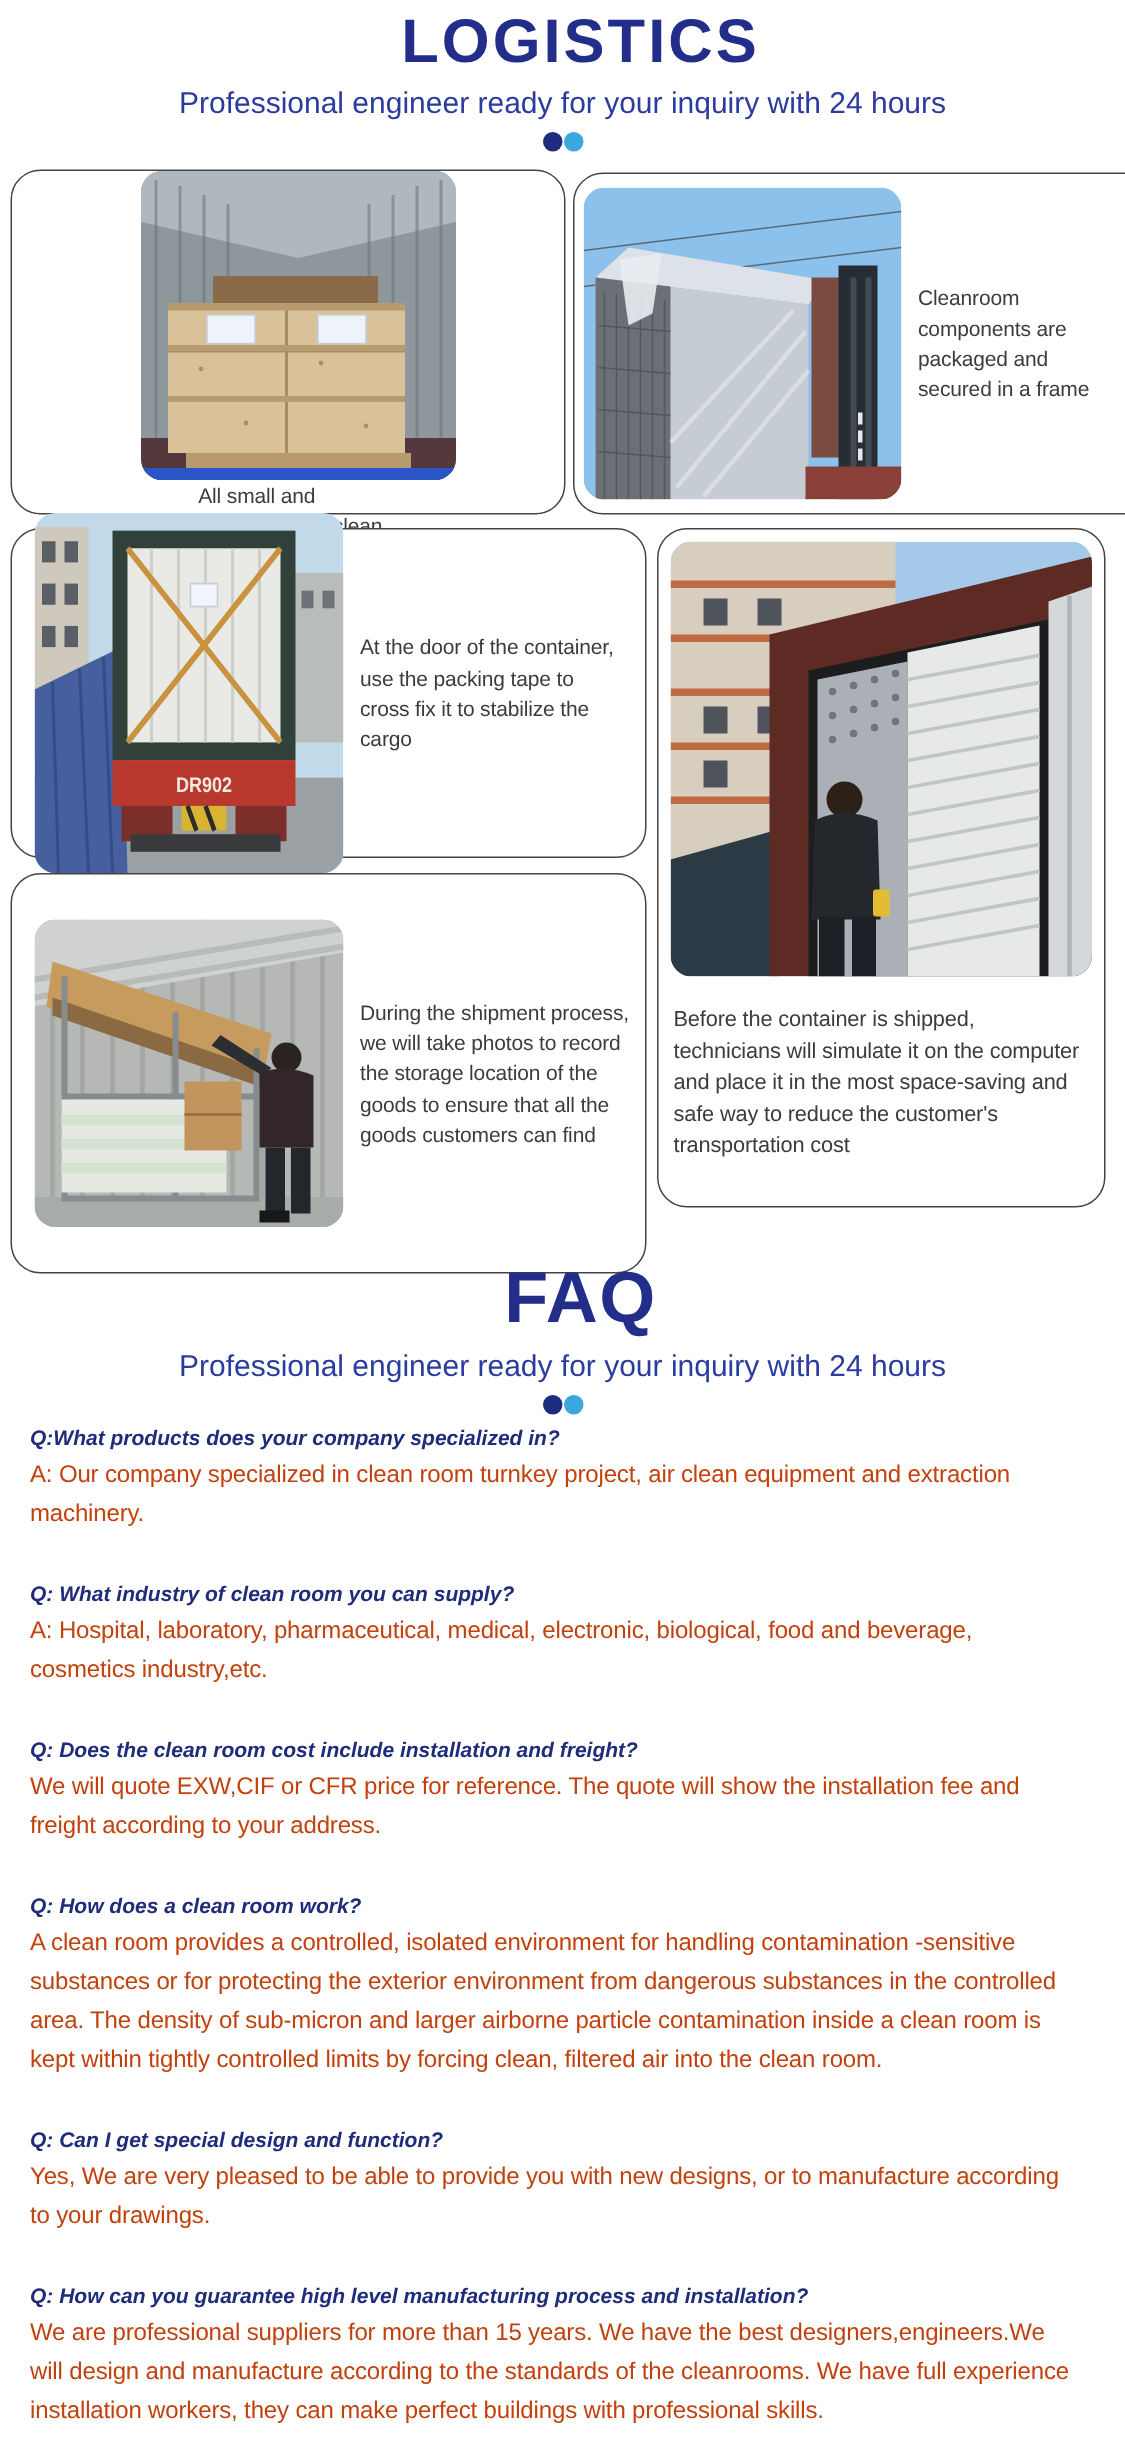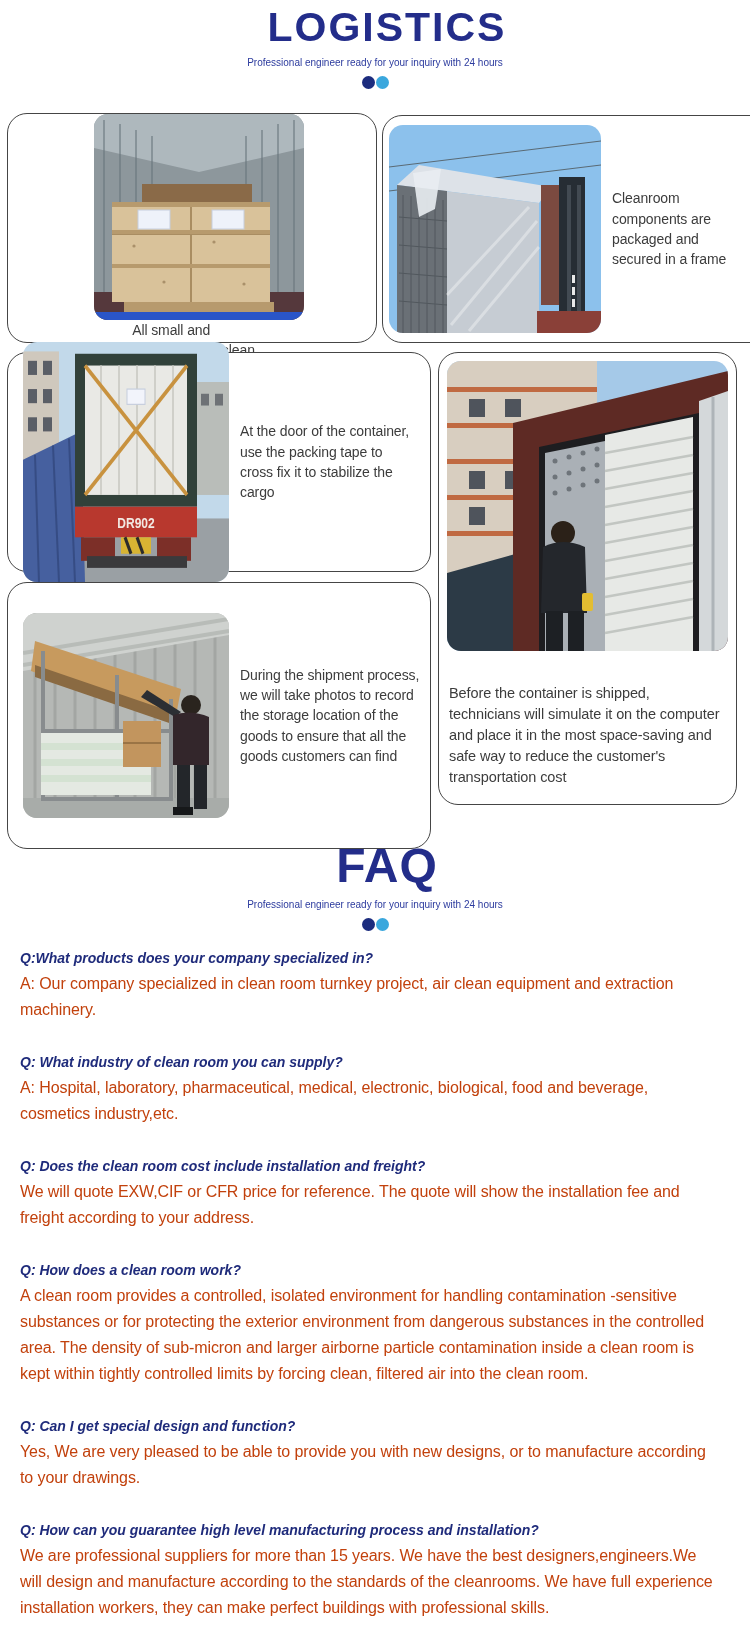--- a/index.html
+++ b/index.html
@@ -7,21 +7,21 @@
     position:relative; width:750px; height:1630px; margin:0 auto;
     background:#ffffff; overflow:hidden;
     font-family:"Liberation Sans", sans-serif;
   }
   .section-header { position:absolute; left:0; width:750px; text-align:center; }
   #logi-header { top:4px; }
   #faq-header  { top:838px; }
   .sec-title { margin:0; font-weight:bold; color:#232d8a;padding-left:24px; }
   #logi-header .sec-title { font-size:41px; letter-spacing:2px; }
   #faq-header  .sec-title { font-size:48px; letter-spacing:1px; }
-  .sec-sub { margin:6px 0 0; font-size:10px; line-height:1.2; color:#2c3b9e; }
+  .sec-sub { margin:6px 0 0; font-size:20px; line-height:1.2; color:#2c3b9e; }
   .dots { position:relative; width:27px; height:13px; margin:7px auto 0; }
   .dot  { position:absolute; top:0; width:13px; height:13px; border-radius:50%; }
   .dot-light { right:0; background:#3aa7dd; }
   .dot-dark  { left:0;  background:#1c2c7e; z-index:2; }
 
   .card {
     position:absolute; box-sizing:border-box; background:#fff;
     border:1px solid #454545; border-radius:20px;
   }
   .card-flex { display:flex; align-items:center; }
@@ -36,21 +36,21 @@
   #card2 .photo { width:212px; height:208px; margin-left:6px;  }
   #card3 .photo { width:206px; height:240px; margin-left:15px; }
   #card5 .photo { width:206px; height:205px; margin-left:15px; }
   #card4 .photo { width:281px; height:290px; margin:8px 0 0 8px; }
   .photo svg { display:block; width:100%; height:100%; }
 
   .caption {
     font-size:14px; line-height:1.45; color:#3c3c3c;
     white-space:pre-line; padding:0 8px 0 11px; letter-spacing:-0.1px;
   }
-  #card4 .caption { font-size:14.5px; padding:32px 8px 0 10px; }
+  #card4 .caption { font-size:14.5px; padding:19px 8px 0 10px; }
 
   .faq-list { position:absolute; left:20px; top:945px; width:712px; }
   .qa { margin:0 0 26px; }
   .q  { margin:0; font-size:14px; font-weight:bold; font-style:italic;
         line-height:26px; color:#1f2b7b; }
   .a  { margin:0; font-size:16px; line-height:26px; color:#c2410c;
         white-space:pre-line; letter-spacing:-0.1px; }
 </style>
 </head>
 <body>

